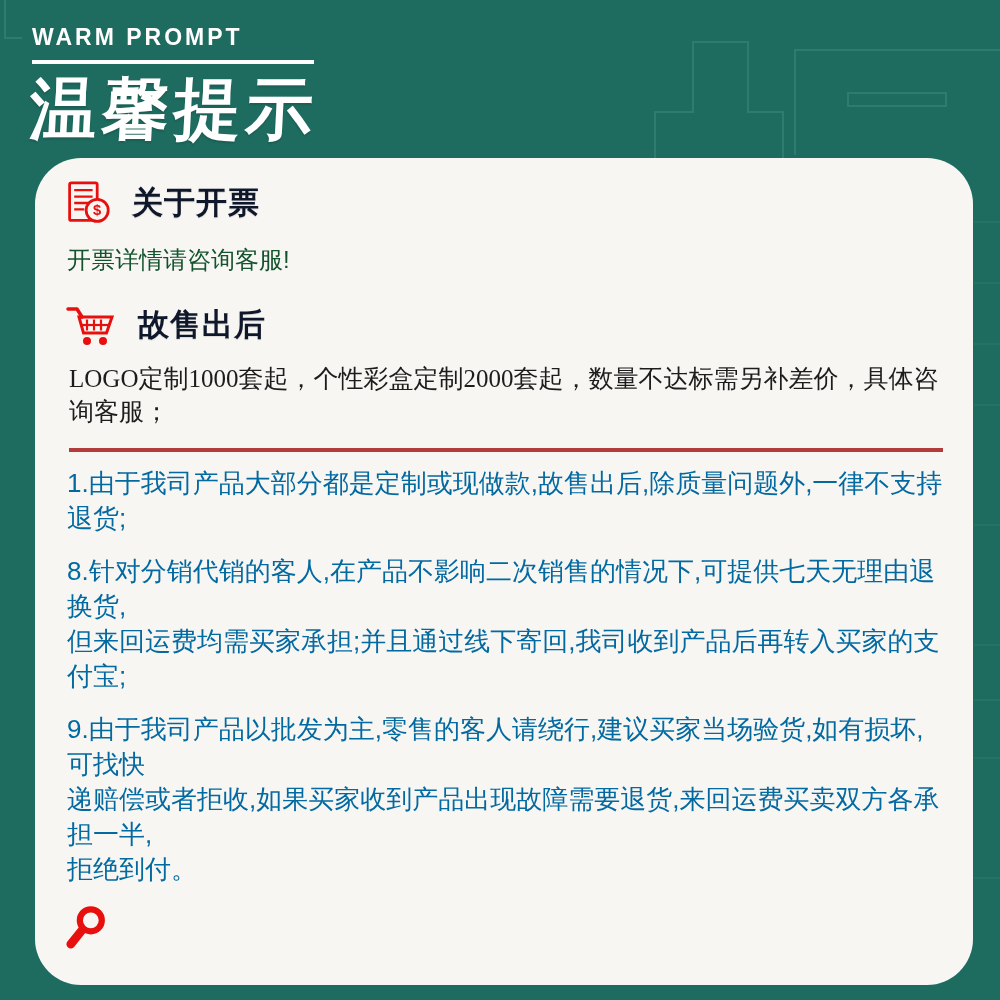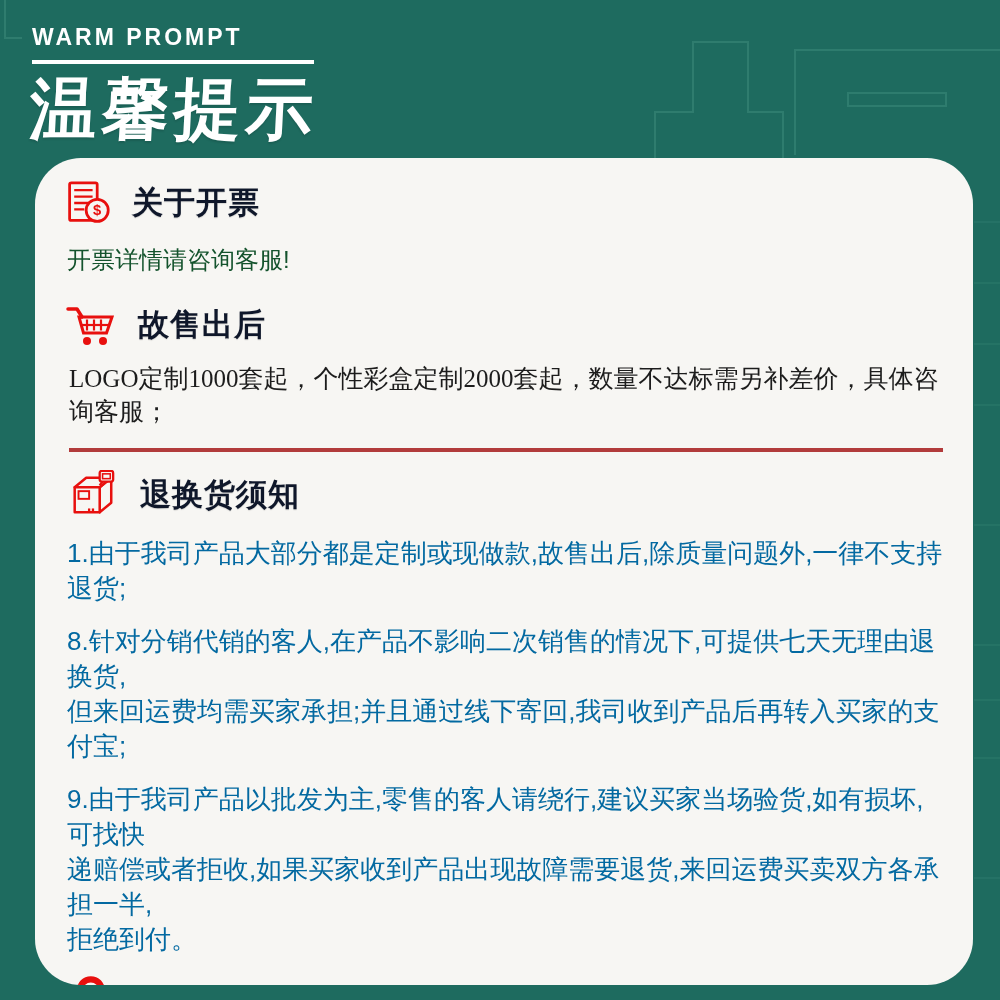--- a/index.html
+++ b/index.html
@@ -179,42 +179,20 @@
           </svg>
         </span>
         <h2>故售出后</h2>
       </div>
       <p class="body-md">LOGO定制1000套起，个性彩盒定制2000套起，数量不达标需另补差价，具体咨询客服；</p>
     </section>
 
     <div class="divider"></div>
 
     <section class="sec-returns">
-      <div class="sec-head">
-        <span class="icon">
-          <svg width="54" height="50" viewBox="0 0 56 52">
-            <g fill="#f7f6f3" stroke="#e8100e" stroke-width="2.6" stroke-linejoin="round">
-              <path d="M36,18 L48,8 L48,34 L36,44 Z"></path>
-              <path d="M10,18 L22,8 L48,8 L36,18 Z"></path>
-              <rect x="10" y="18" width="26" height="26"></rect>
-            </g>
-            <rect x="14" y="22" width="11" height="8" fill="none" stroke="#e8100e" stroke-width="2"></rect>
-            <g stroke="#e8100e" stroke-width="2.4">
-              <path d="M25,40 V44"></path>
-                <path d="M29,40 V44"></path>
-            </g>
-            <g fill="#f7f6f3" stroke="#e8100e" stroke-width="2.4" stroke-linejoin="round">
-              <rect x="36" y="1" width="14" height="11" rx="2"></rect>
-              <path d="M39,12 L36,16"></path>
-            </g>
-            <rect x="39" y="4" width="8" height="5" fill="none" stroke="#e8100e" stroke-width="1.6"></rect>
-          </svg>
-        </span>
-        <h2>退换货须知</h2>
-      </div>
       <p class="item">1.由于我司产品大部分都是定制或现做款,故售出后,除质量问题外,一律不支持退货;</p>
       <p class="item">8.针对分销代销的客人,在产品不影响二次销售的情况下,可提供七天无理由退换货,
 但来回运费均需买家承担;并且通过线下寄回,我司收到产品后再转入买家的支付宝;</p>
       <p class="item">9.由于我司产品以批发为主,零售的客人请绕行,建议买家当场验货,如有损坏,可找快
 递赔偿或者拒收,如果买家收到产品出现故障需要退货,来回运费买卖双方各承担一半,
 拒绝到付。</p>
     </section>
 
     <section class="sec-adlaw">
       <div class="sec-head">

